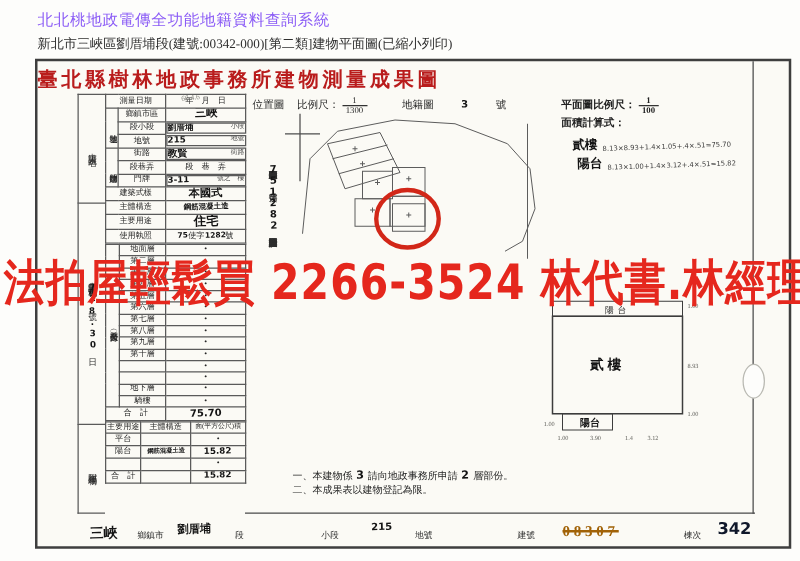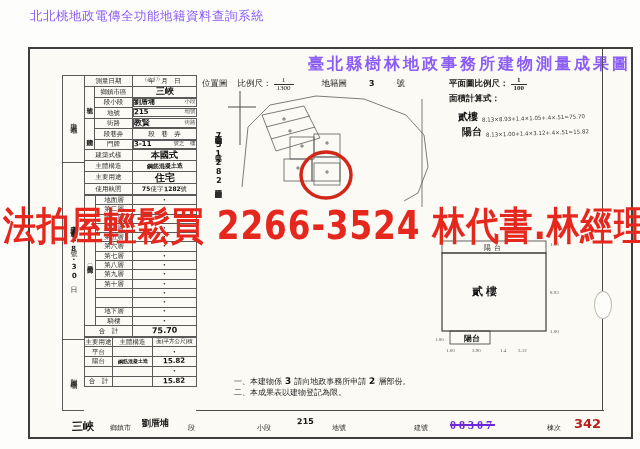--- a/index.html
+++ b/index.html
@@ -7,22 +7,22 @@
        font-family:"Liberation Serif",serif;color:#262626;}
   .page{position:absolute;inset:0;background:#fdfdfb;}
 
   
   .qtitle{position:absolute;left:30px;top:8px;font-size:12.5px;letter-spacing:.5px;color:#8b5cf6;}
   .qdate{position:absolute;left:368px;top:12px;font-size:8.5px;color:#3a3a3a;}
   .qsub{position:absolute;left:30px;top:28px;font-size:10.5px;color:#2e2e2e;}
 
   
   .box{position:absolute;left:28px;top:47px;width:601px;height:388px;border:2px solid #3e3e3e;background:#fbfaf5;}
-  .title{position:absolute;top:5px;left:0;width:100%;text-align:right;font-size:16px;font-weight:bold;
-         letter-spacing:3px;color:#8b5cf6;}
+  .title{position:absolute;top:5px;left:0;width:100%;text-align:left;font-size:16px;font-weight:bold;
+         letter-spacing:3px;color:#b91c1c;}
 
   
   .formwrap{position:absolute;left:32px;top:26px;display:flex;align-items:flex-start;}
   .lstrip{width:22px;}
   .lcell{border:1px solid #5a5a5a;border-right:none;box-sizing:border-box;width:22px;
          display:flex;align-items:center;justify-content:center;
          writing-mode:vertical-rl;text-orientation:upright;font-size:7px;letter-spacing:1px;color:#2b2b2b;overflow:hidden;}
   .lc1{height:88px;}.lc2{height:176px;border-top:none;border-bottom:none;}.lc3{height:72px;}
   table.f{border-collapse:collapse;table-layout:fixed;width:112px;background:#fbfaf5;}
   table.f td{border:1px solid #5a5a5a;padding:0;font-size:6.5px;line-height:1;color:#262626;
@@ -70,36 +70,37 @@
   .footer{position:absolute;left:0;top:366px;width:100%;height:24px;font-size:7px;color:#2c2c2c;}
   .footer span{position:absolute;white-space:nowrap;}
   .f-town{left:42px;top:4px;font-size:11px;}
   .f-townl{left:80px;top:8px;}
   .f-sec{left:112px;top:2px;font-size:9px;}
   .f-secl{left:158px;top:8px;}
   .f-subl{left:227px;top:8px;}
   .f-parc{left:267px;top:2px;font-size:8px;}
   .f-parcl{left:302px;top:8px;}
   .f-bldl{left:384px;top:8px;}
-  .f-bldold{left:420px;top:3px;font-size:12px;font-weight:bold;letter-spacing:3px;color:#6d28d9;
+  .f-bldold{left:420px;top:3px;font-size:12px;font-weight:bold;letter-spacing:3px;color:#a16207;
             text-decoration:line-through;text-decoration-thickness:2px;}
   .f-unitl{left:517px;top:8px;}
-  .f-unit{left:544px;top:1px;font-size:13px;font-weight:900;font-family:"DejaVu Sans",sans-serif;color:#b91c1c;}
+  .f-unit{left:544px;top:1px;font-size:13px;font-weight:900;font-family:"DejaVu Sans",sans-serif;color:#0f172a;}
 
   
   .wm{position:absolute;left:3px;top:199px;z-index:50;font-family:"DejaVu Sans",sans-serif;
       font-size:39px;font-weight:900;color:#e5271d;white-space:nowrap;letter-spacing:1px;
       transform:scaleX(.84);transform-origin:left center;}
 </style>
 </head>
 <body>
 
 <div class="page">
 
   <div class="qtitle">北北桃地政電傳全功能地籍資料查詢系統</div>
+  <div class="qsub">新北市三峽區劉厝埔段(建號:00342-000)[第二類]建物平面圖(已縮小列印)</div>
 
   <div class="box">
     <div class="title">臺北縣樹林地政事務所建物測量成果圖</div>
 
     <div class="formwrap">
       <div class="lstrip">
         <div class="lcell lc1">申請人姓名</div>
         <div class="lcell lc2">
             <span>申請書字第</span>
             <span class="hand h7">樹72</span>

